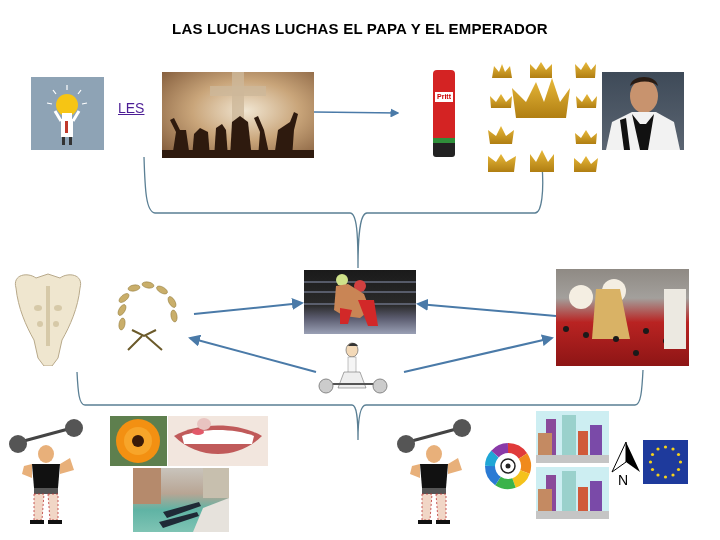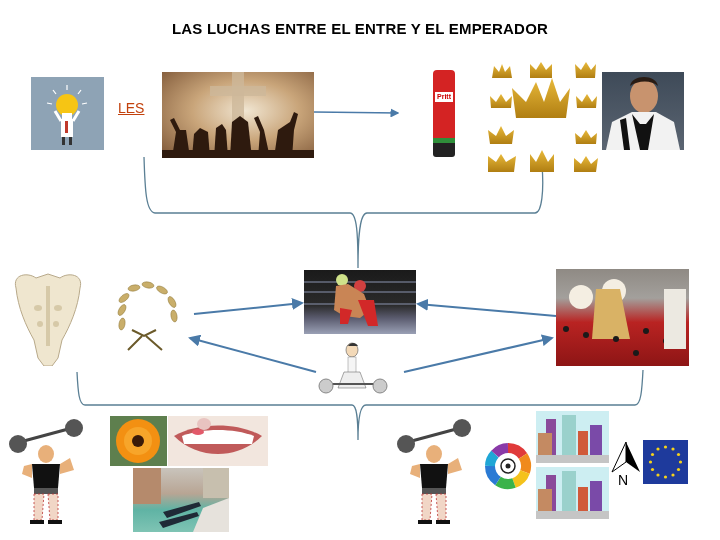--- a/index.html
+++ b/index.html
@@ -1,26 +1,26 @@
 <!DOCTYPE html>
 <html><head>
 <meta charset="utf-8">
 <style>
   html,body{margin:0;padding:0;background:#ffffff;}
   body{width:720px;height:540px;position:relative;overflow:hidden;font-family:"Liberation Sans",sans-serif;}
   .abs{position:absolute;}
   .title{left:0;top:20px;width:720px;text-align:center;font-size:15px;font-weight:bold;color:#000;letter-spacing:0.2px;}
-  .les{left:118px;top:100px;font-size:14px;color:#c2410c;text-decoration:underline;}
+  .les{left:118px;top:100px;font-size:14px;color:#4c1d95;text-decoration:underline;}
   svg.lines{position:absolute;left:0;top:0;}
   .pic{position:absolute;overflow:hidden;}
 </style>
 </head>
 <body>
 
-<div class="abs title">LAS LUCHAS ENTRE EL ENTRE Y EL EMPERADOR</div>
+<div class="abs title">LAS LUCHAS LUCHAS EL PAPA Y EL EMPERADOR</div>
 
 <svg class="lines" width="720" height="540">
   <defs>
     <marker id="ah" markerWidth="6" markerHeight="6" refX="5" refY="3" orient="auto">
       <path d="M0,0 L6,3 L0,6 z" fill="#4a7aa8"></path>
     </marker>
   </defs>
 
   <line x1="314" y1="112" x2="398" y2="113" stroke="#4a7aa8" stroke-width="1.5" marker-end="url(#ah)"></line>
 

